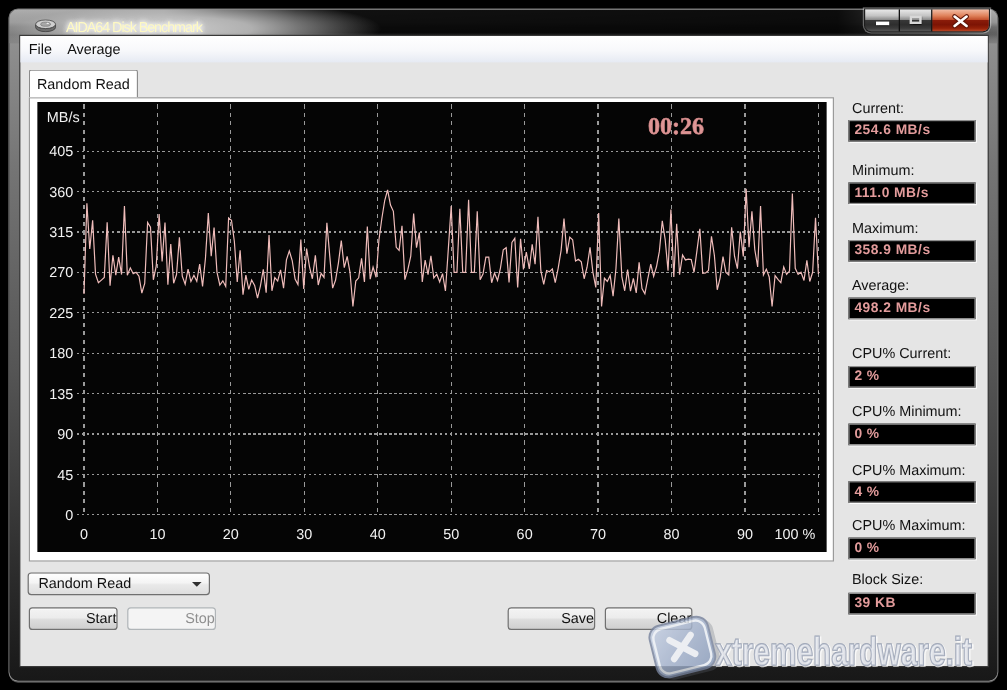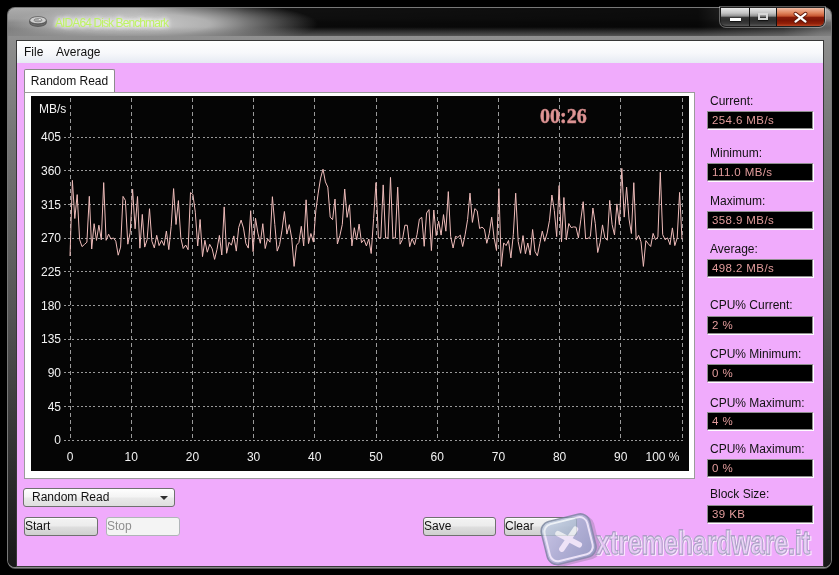--- a/index.html
+++ b/index.html
@@ -9,55 +9,55 @@
  background:linear-gradient(to bottom,#9c9c9c 0px,#8d8d8d 35px,#757575 130px,#555 300px,#2c2c2c 470px,#181818 559px);
  box-shadow:0 0 0 1px rgba(150,150,150,.8),0 2px 0 rgba(150,150,150,.55)}
 .tbar{position:absolute;left:8px;top:8px;width:823px;height:28px;border-radius:7px 7px 0 0;
  background:linear-gradient(to bottom,#b0b0b0 0%,#969696 38%,#6f6f6f 52%,#5c5c5c 75%,#787878 100%);overflow:hidden}
 .tbar .darkzone{position:absolute;left:0;top:0;width:100%;height:100%;
  background:linear-gradient(to right,rgba(0,0,0,0) 0px,rgba(0,0,0,0) 128px,rgba(0,0,0,.6) 178px,rgba(0,0,0,.9) 238px,rgba(0,0,0,.93) 690px,rgba(0,0,0,.55) 775px,rgba(0,0,0,.05) 812px,rgba(0,0,0,0) 823px)}
 .tbar .glow{position:absolute;left:-50px;top:-10px;width:360px;height:52px;
  background:radial-gradient(ellipse 50% 50% at 50% 50%,rgba(206,206,206,.98) 0%,rgba(188,188,188,.92) 40%,rgba(165,165,165,.55) 70%,rgba(150,150,150,0) 100%)}
 .tbar .bstrip{position:absolute;left:0;top:19px;width:100%;height:9px;
  background:linear-gradient(to bottom,rgba(120,120,120,0),rgba(135,135,135,.6))}
-.title{position:absolute;left:55px;top:16px;font-size:12px;color:#bef264;letter-spacing:-.9px;
+.title{position:absolute;left:55px;top:16px;font-size:12px;color:#fef9c3;letter-spacing:-.9px;
  text-shadow:0 0 4px rgba(255,255,255,.95),0 0 4px rgba(255,255,255,.9),0 0 8px rgba(255,255,255,.8)}
 .hddicon{position:absolute;left:29px;top:16px;width:18px;height:11px}
 .capbtns{position:absolute;left:721px;top:8px;width:103px;height:18px;border-radius:0 0 5px 5px;
  box-shadow:0 0 0 1px rgba(20,20,20,.9),0 0 0 2px rgba(255,255,255,.35)}
 .cb{position:absolute;top:0;height:18px;
  background:linear-gradient(to bottom,#e8e8e8 0%,#c4c4c4 28%,#8e8e8e 46%,#383838 50%,#2e2e2e 70%,#3a3a3a 86%,#585858 100%)}
 .cb.min{left:0;width:28px;border-radius:0 0 0 5px}
 .cb.max{left:29px;width:26px}
 .cb.cls{left:56px;width:47px;border-radius:0 0 5px 0;
  background:linear-gradient(to bottom,#f2bca4 0%,#e0835c 28%,#c4522e 46%,#8a1c0a 50%,#7d1404 70%,#932008 86%,#b84424 100%)}
 .cb .sep{position:absolute;right:-1px;top:0;width:1px;height:18px;background:rgba(10,10,10,.8)}
 .mindash{position:absolute;left:9px;top:10px;width:11px;height:3px;background:#fff;box-shadow:0 1px 1px rgba(0,0,0,.7)}
 .maxrect{position:absolute;left:8px;top:5px;width:10px;height:7px;border:2px solid #d8d8d8;box-shadow:0 1px 1px rgba(0,0,0,.6)}
-.client{position:absolute;left:17px;top:41px;width:806px;height:525px;background:#f0abfc;box-shadow:0 0 0 1px #383838}
+.client{position:absolute;left:17px;top:30px;width:806px;height:525px;background:#e5e5e5;box-shadow:0 0 0 1px #383838}
 .menubar{position:absolute;left:0;top:0;width:806px;height:22px;
  background:linear-gradient(to bottom,#ffffff 0%,#f7f8fb 55%,#e6eaf3 100%);font-size:12px;color:#111}
 .menubar span{position:absolute;top:4px}
 .tab{position:absolute;left:7px;top:28px;width:91px;height:23px;background:#fff;border:1px solid #8c8c8c;border-bottom:none;
  border-radius:2px 2px 0 0;font-size:12px;color:#111;text-align:center;line-height:22px;z-index:2}
 .pane{position:absolute;left:7px;top:51px;width:671px;height:387px;background:#fff;border:1px solid #9b9b9b;z-index:1}
 .chart{position:absolute;left:14px;top:55px;width:658px;height:375px;z-index:1}
 .rp-label{position:absolute;left:693px;font-size:12px;color:#111}
 .rp-box{position:absolute;left:690px;width:106px;height:18px;background:#000;border:1px solid #8e8e8e;
- box-shadow:1px 1px 0 rgba(255,255,255,.95);color:#e39c9c;font-weight:normal;font-size:11.5px;line-height:16px;
+ box-shadow:1px 1px 0 rgba(255,255,255,.95);color:#e39c9c;font-weight:bold;font-size:11.5px;line-height:16px;
  padding-left:4px;letter-spacing:.4px}
 .combo{position:absolute;height:19px;border:1px solid #707070;border-radius:3px;
  background:linear-gradient(to bottom,#fefefe 0%,#f4f4f4 45%,#e9e9e9 55%,#dedede 100%);
  font-size:12px;color:#111;line-height:17px;padding-left:8px}
 .combo .arr{position:absolute;right:6px;top:7px;width:0;height:0;border-left:4px solid transparent;
  border-right:4px solid transparent;border-top:4px solid #303030}
 .btn{position:absolute;height:19px;border:1px solid #707070;border-radius:3px;
  background:linear-gradient(to bottom,#f3f3f3 0%,#ececec 45%,#dddddd 55%,#cfcfcf 100%);
  box-shadow:inset 0 1px 0 rgba(255,255,255,.9);
- font-size:12px;color:#111;text-align:left;line-height:17px}
+ font-size:12px;color:#111;text-align:right;line-height:17px}
 .btn.dis{border-color:#b0b5b8;background:#f4f4f4;box-shadow:none;color:#8f8f8f}
 .wm{position:absolute;left:540px;top:508px;width:299px;height:67px;z-index:9}
 </style>
 </head>
 <body>
 <div class="win"></div>
 <div class="tbar">
     <div class="darkzone"></div>
     <div class="glow"></div>
     <div class="bstrip"></div>

